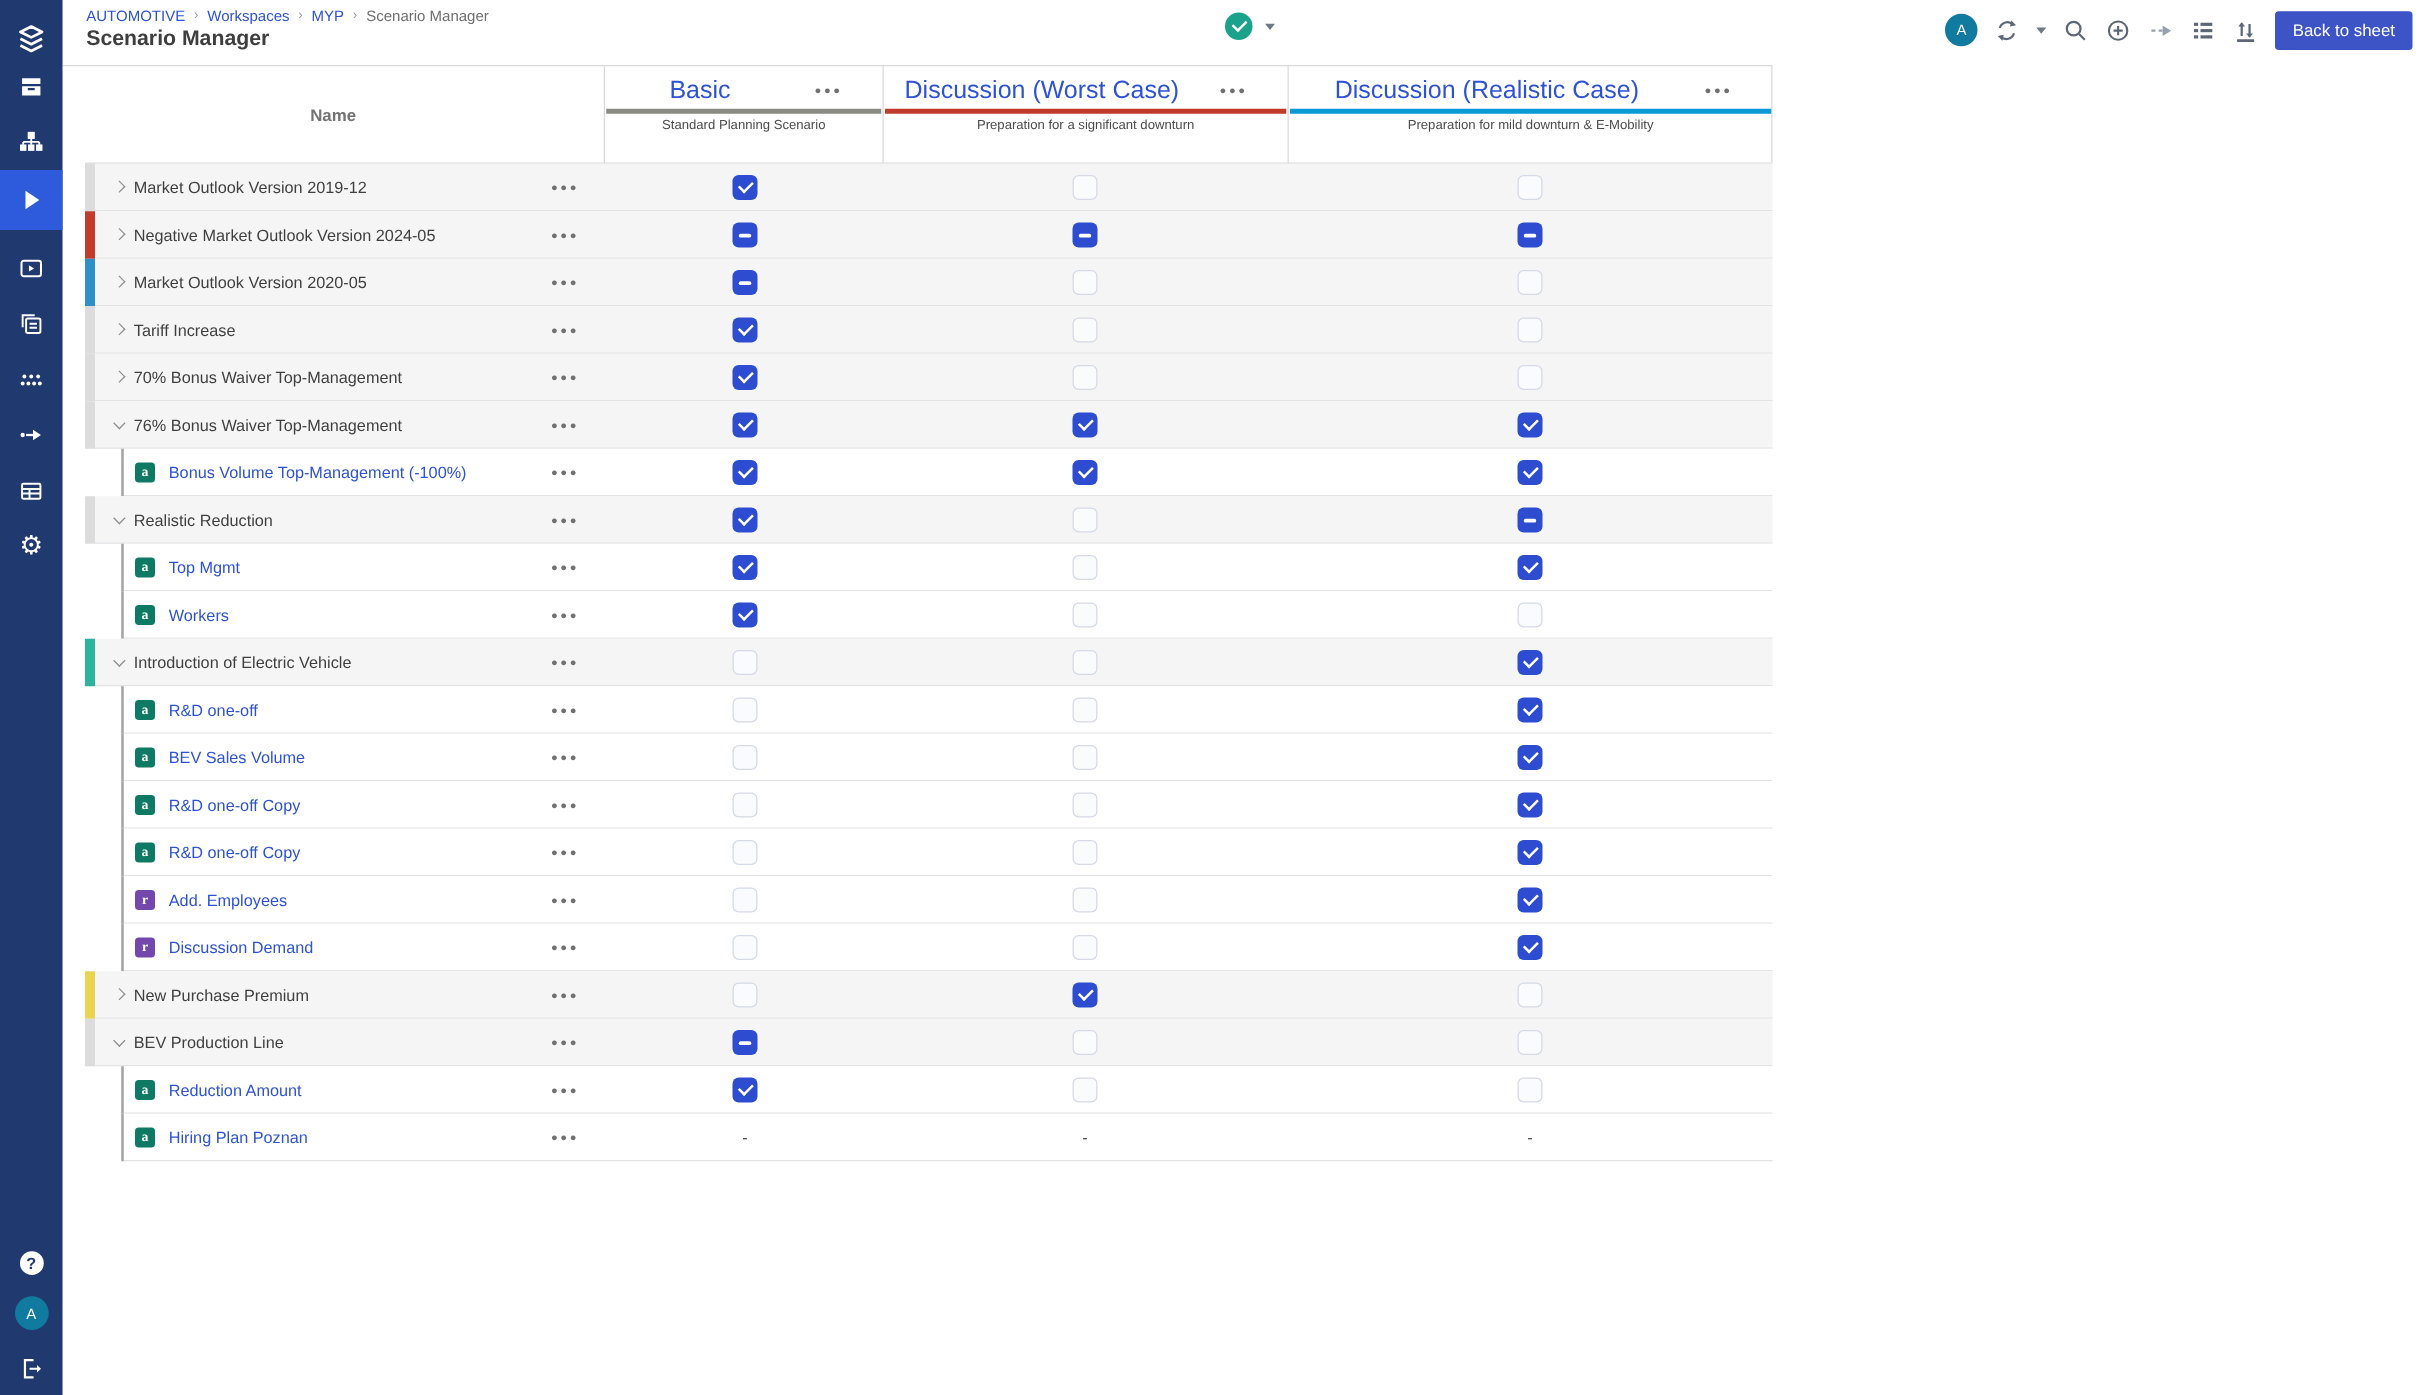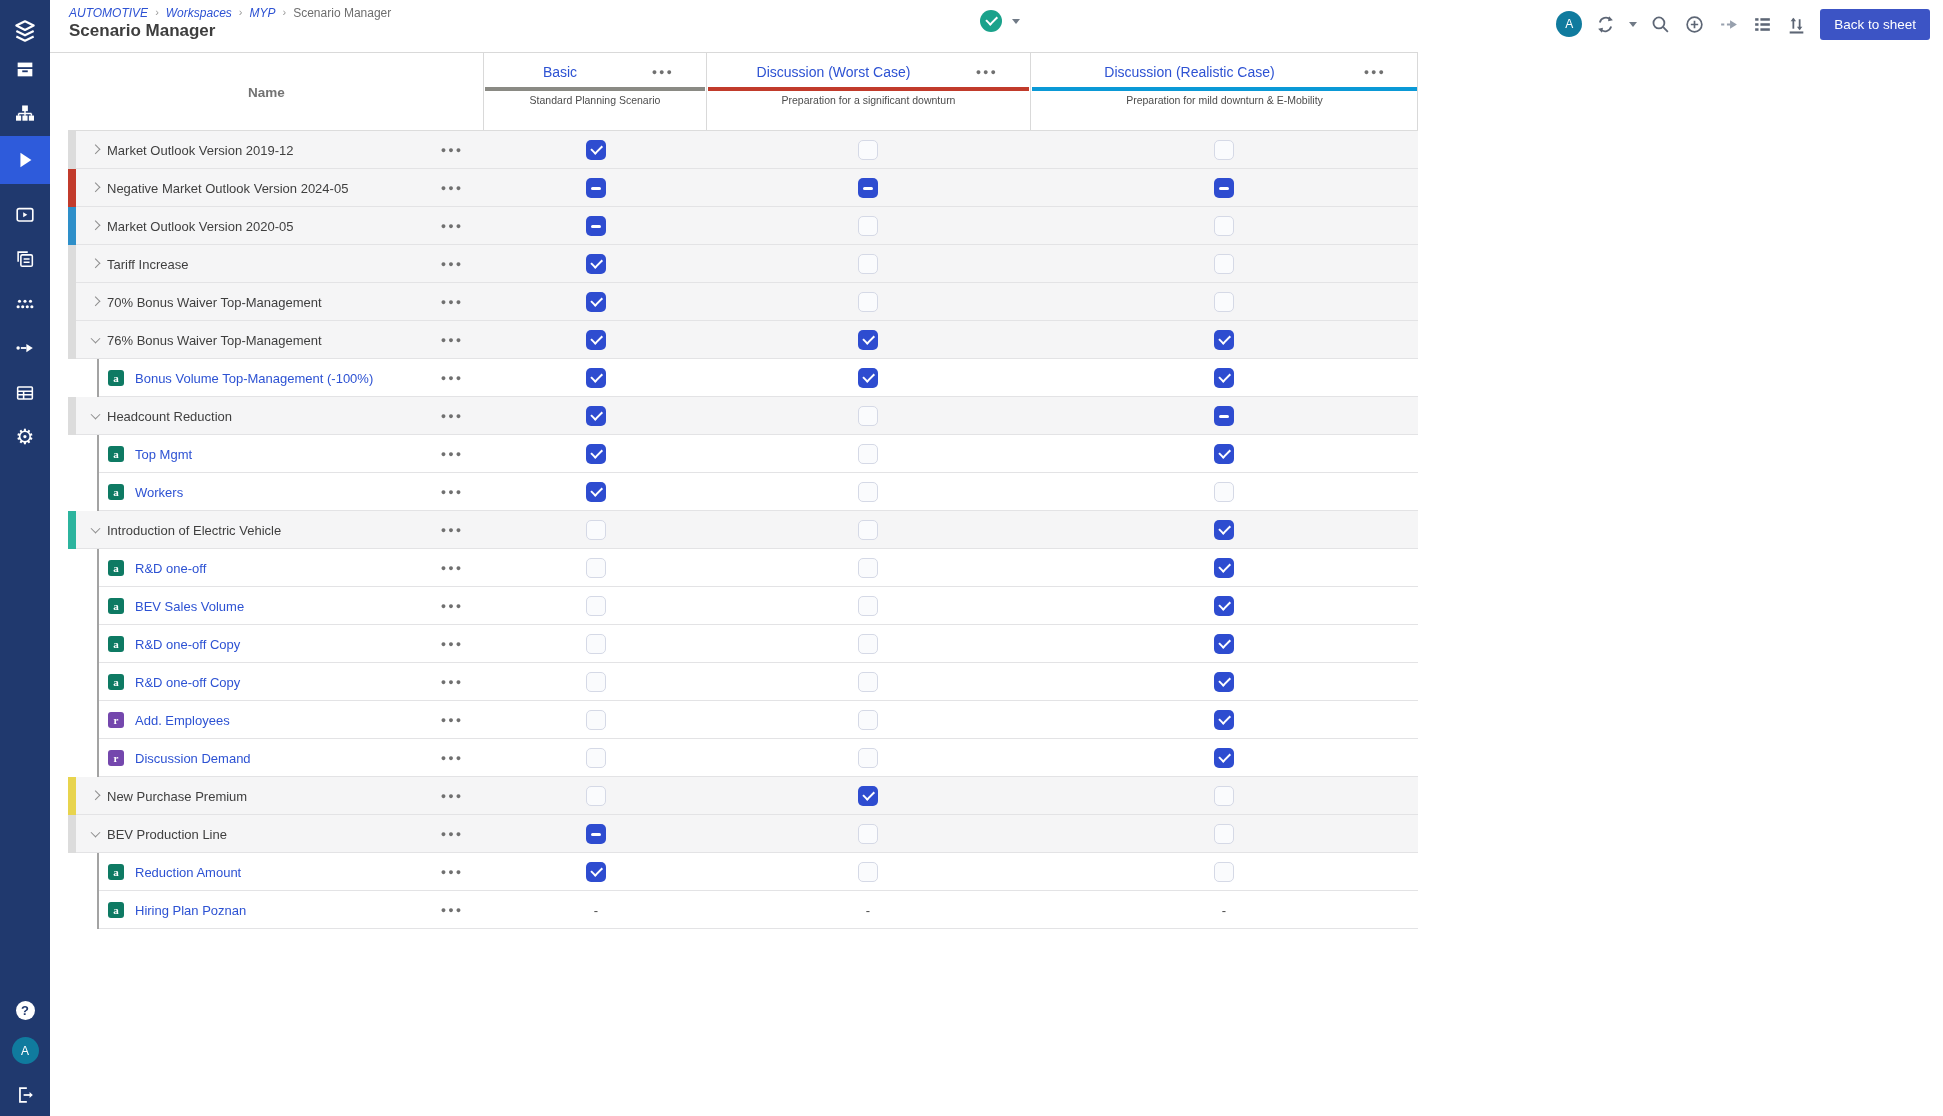--- a/index.html
+++ b/index.html
@@ -10,21 +10,21 @@
   .sidebar { position:absolute; left:0; top:0; width:50px; height:1116px; background:var(--sidebar-navy); z-index:5; }
   .sb-item { position:absolute; left:0; width:50px; height:45px; display:flex; align-items:center; justify-content:center; color:#fff; }
   .sb-item.selected { background:var(--sidebar-selected); height:48px; }
   .sb-item svg { display:block; }
   .gear-glyph { font-size:21px; line-height:1; color:#fff; }
   .help-circle { width:19px; height:19px; border-radius:50%; background:#fff; color:var(--sidebar-navy); font-weight:bold; font-size:13px; display:flex; align-items:center; justify-content:center; }
   .sb-avatar { width:27px; height:27px; border-radius:50%; background:var(--avatar-teal); color:#fff; font-size:12px; display:flex; align-items:center; justify-content:center; }
 
   
   .breadcrumb { position:absolute; left:69px; top:4px; font-size:12px; color:#6e6e6e; display:flex; align-items:center; gap:7px; height:18px; }
-  .breadcrumb .crumb-link { color:var(--link-blue); text-decoration:none; cursor:pointer;font-style:italic; }
+  .breadcrumb .crumb-link { color:var(--link-blue); text-decoration:none; cursor:pointer; }
   .breadcrumb .crumb-sep { color:#9a9a9a; font-size:11px; transform:translateY(-1px); }
   .page-title { position:absolute; left:69px; top:21px; font-size:17px; color:#3e3e3e; }
 
   .status-check { position:absolute; left:980px; top:10px; width:22px; height:22px; border-radius:50%; background:var(--status-green); }
   .status-check::after { content:""; position:absolute; left:6px; top:6px; width:9px; height:4.5px; border-left:2.2px solid #fff; border-bottom:2.2px solid #fff; transform:rotate(-45deg); }
   .status-caret { position:absolute; left:1012px; top:19px; width:0; height:0; border-left:4.5px solid transparent; border-right:4.5px solid transparent; border-top:5px solid #707a86; }
 
   .toolbar { position:absolute; right:13px; top:6px; height:36px; display:flex; align-items:center; gap:13px; }
   .tb-avatar { width:26px; height:26px; border-radius:50%; background:var(--avatar-teal); color:#fff; font-size:12px; display:flex; align-items:center; justify-content:center; }
   .tb-icon { display:flex; align-items:center; justify-content:center; cursor:pointer; }
@@ -33,21 +33,21 @@
 
   
   .thead { position:absolute; left:50px; top:52px; width:1368px; height:78px; border-top:1px solid #d9d9d9; border-right:1px solid #d9d9d9; background:#fff; }
   .name-cell { position:absolute; left:0; top:0; width:433px; height:78px; display:flex; align-items:center; justify-content:center; }
   .name-cell span { font-size:13.5px; font-weight:bold; color:#737373; }
   .hdr-cell { position:absolute; top:0; height:78px; border-left:1px solid #d9d9d9; }
   .hdr-cell.c1 { left:433px; width:223px; }
   .hdr-cell.c2 { left:656px; width:324px; }
   .hdr-cell.c3 { left:980px; width:388px; }
   .hdr-title-row { position:absolute; left:0; right:0; top:8px; height:22px; }
-  .hdr-title { position:absolute; left:0; right:70px; text-align:center; font-size:14px; color:var(--link-blue); line-height:22px; cursor:pointer; }
+  .hdr-title { position:absolute; left:0; right:70px; text-align:center; font-size:20px; color:var(--link-blue); line-height:22px; cursor:pointer; }
   .hdr-more { position:absolute; right:32px; top:0; line-height:22px; color:#707070; font-size:9px; letter-spacing:2px; cursor:pointer; }
   .hdr-underline { position:absolute; left:1px; right:1px; top:34px; height:4px; }
   .hdr-subtitle { position:absolute; left:0; right:0; top:41px; text-align:center; font-size:10.5px; color:#4c4c4c; }
 
   
   .tbody { position:absolute; left:68px; top:130px; width:1350px; border-top:1px solid #dcdcdc; }
   .row { position:relative; height:38px; }
   .rowbar { position:absolute; left:0; top:0; width:8px; height:38px; }
   .rowbg { position:absolute; top:0; right:0; bottom:0; border-bottom:1px solid #e3e3e5; }
   .row.parent .rowbg { left:8px; background:#f5f5f6; }
@@ -320,21 +320,21 @@
       <span class="clink">Bonus Volume Top-Management (-100%)</span>
       <span class="more">●●●</span>
       <span class="cb checked" style="left: 518px;"></span>
       <span class="cb checked" style="left: 790px;"></span>
       <span class="cb checked" style="left: 1146px;"></span>
     </div>
     <div class="row parent">
       <div class="rowbg"></div>
       <span class="rowbar" style="background: rgb(220, 220, 220);"></span>
       <span class="chev open"></span>
-      <span class="pname">Headcount Reduction</span>
+      <span class="pname">Realistic Reduction</span>
       <span class="more">●●●</span>
       <span class="cb checked" style="left: 518px;"></span>
       <span class="cb un" style="left: 790px;"></span>
       <span class="cb indet" style="left: 1146px;"></span>
     </div>
     <div class="row child">
       <div class="rowbg"></div>
       <span class="iline"></span>
       <span class="tile" style="background: rgb(14, 122, 99);">a</span>
       <span class="clink">Top Mgmt</span>

